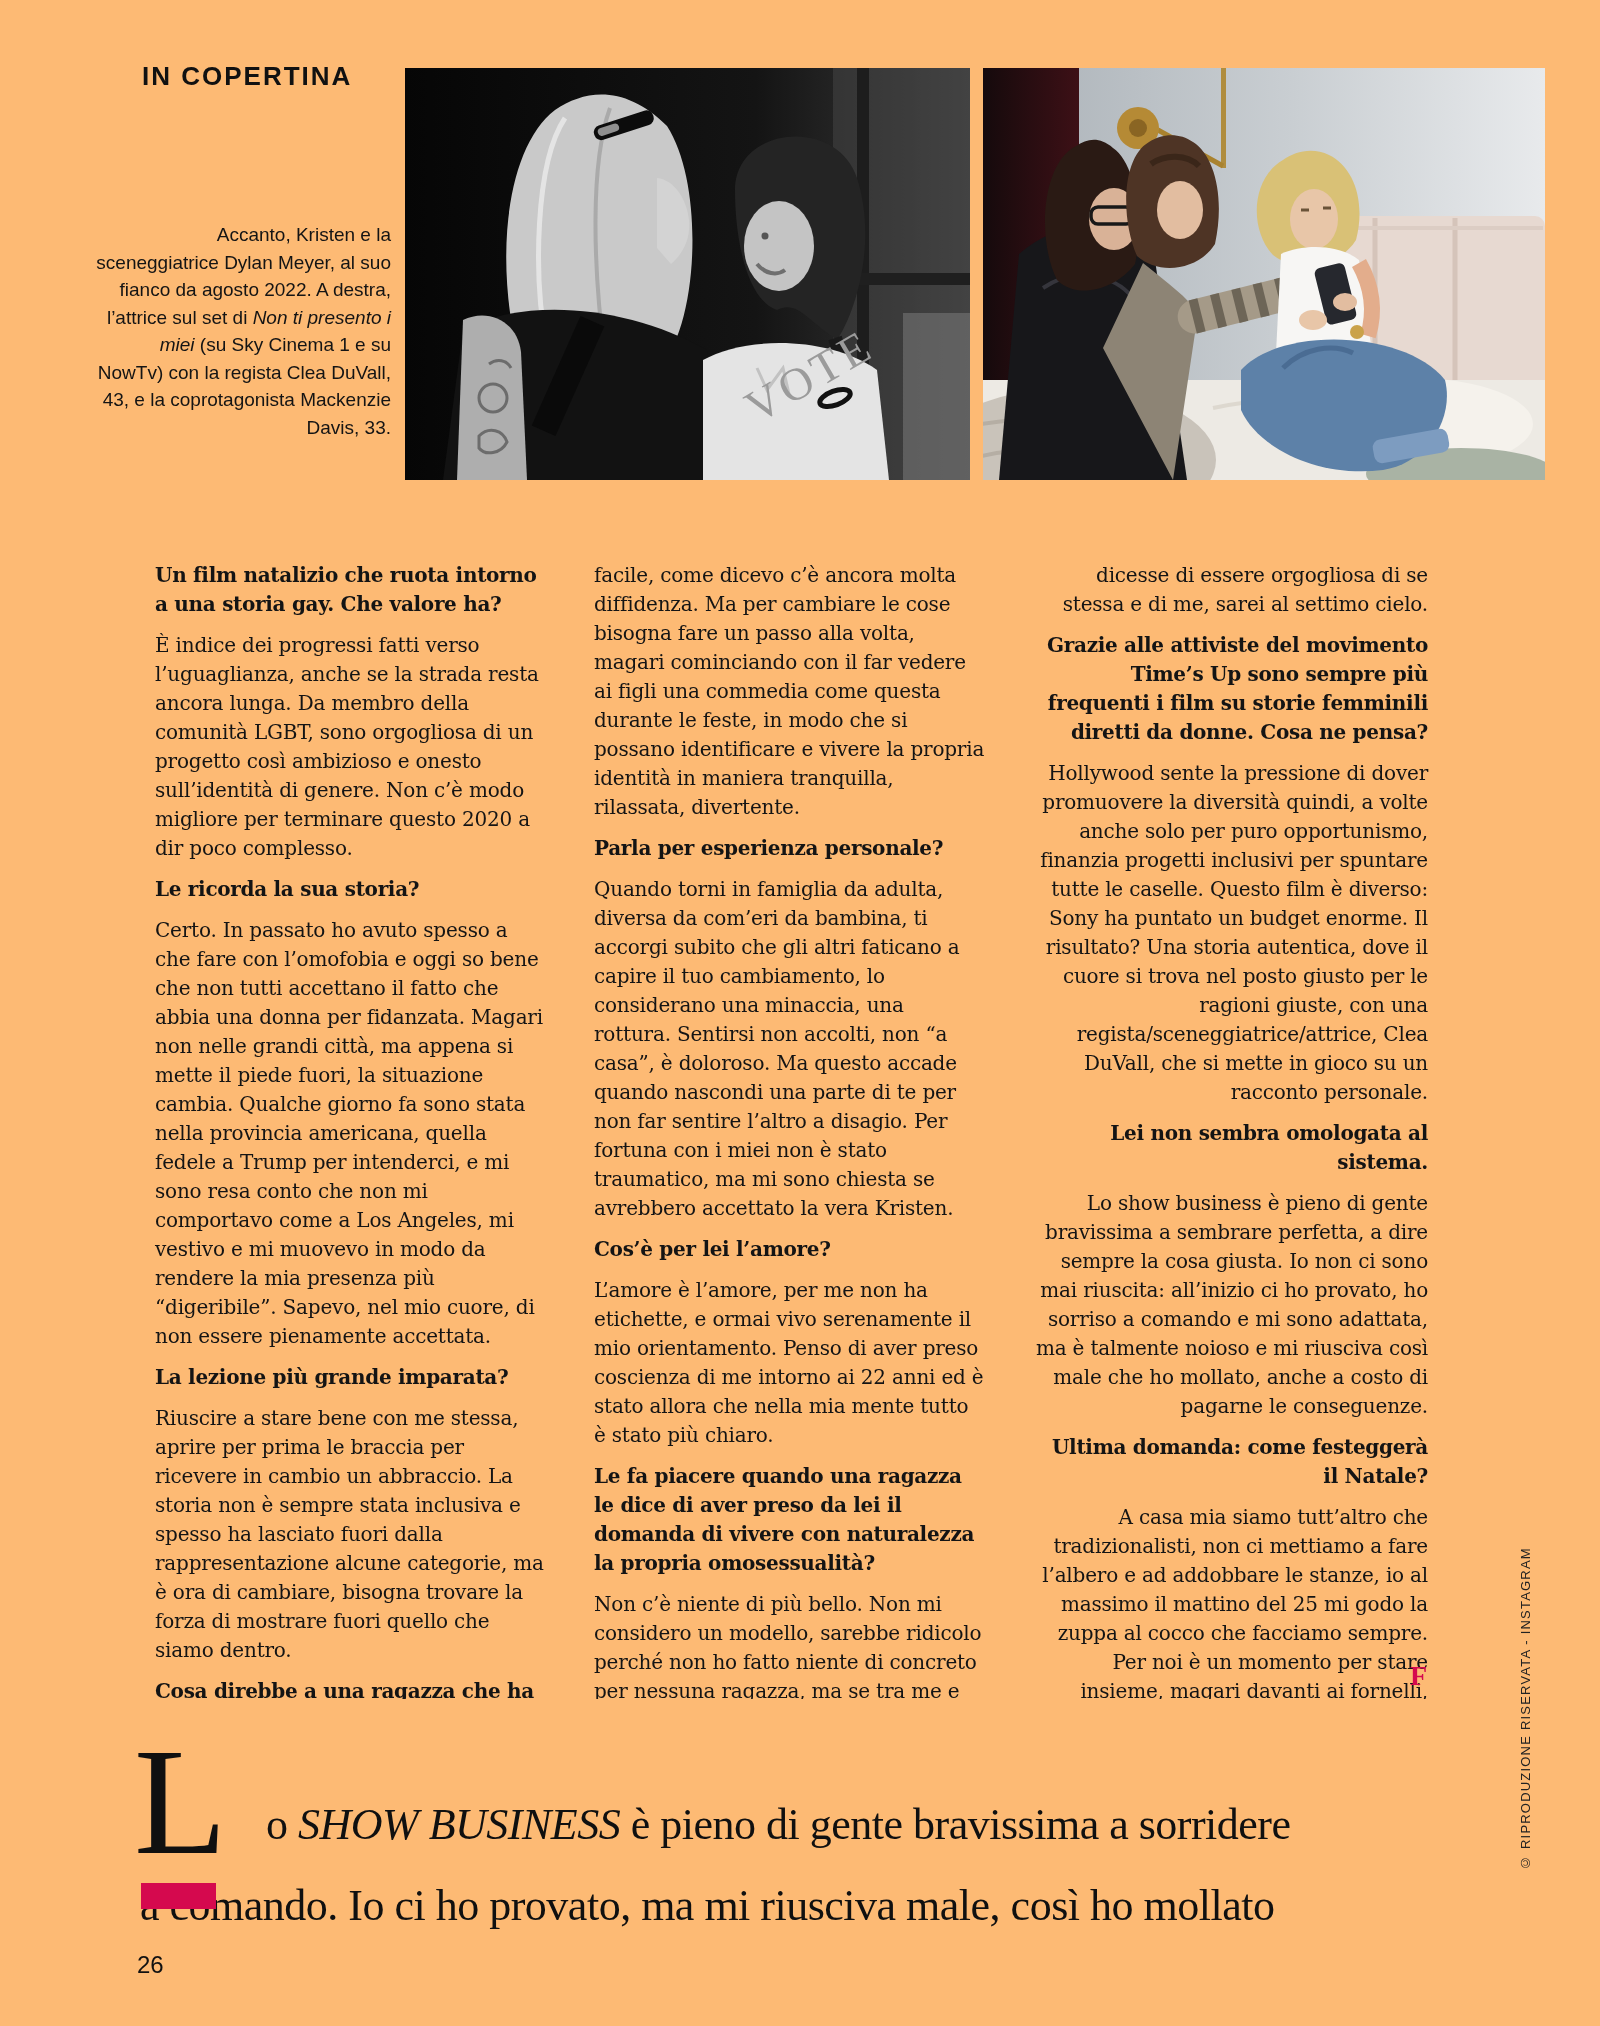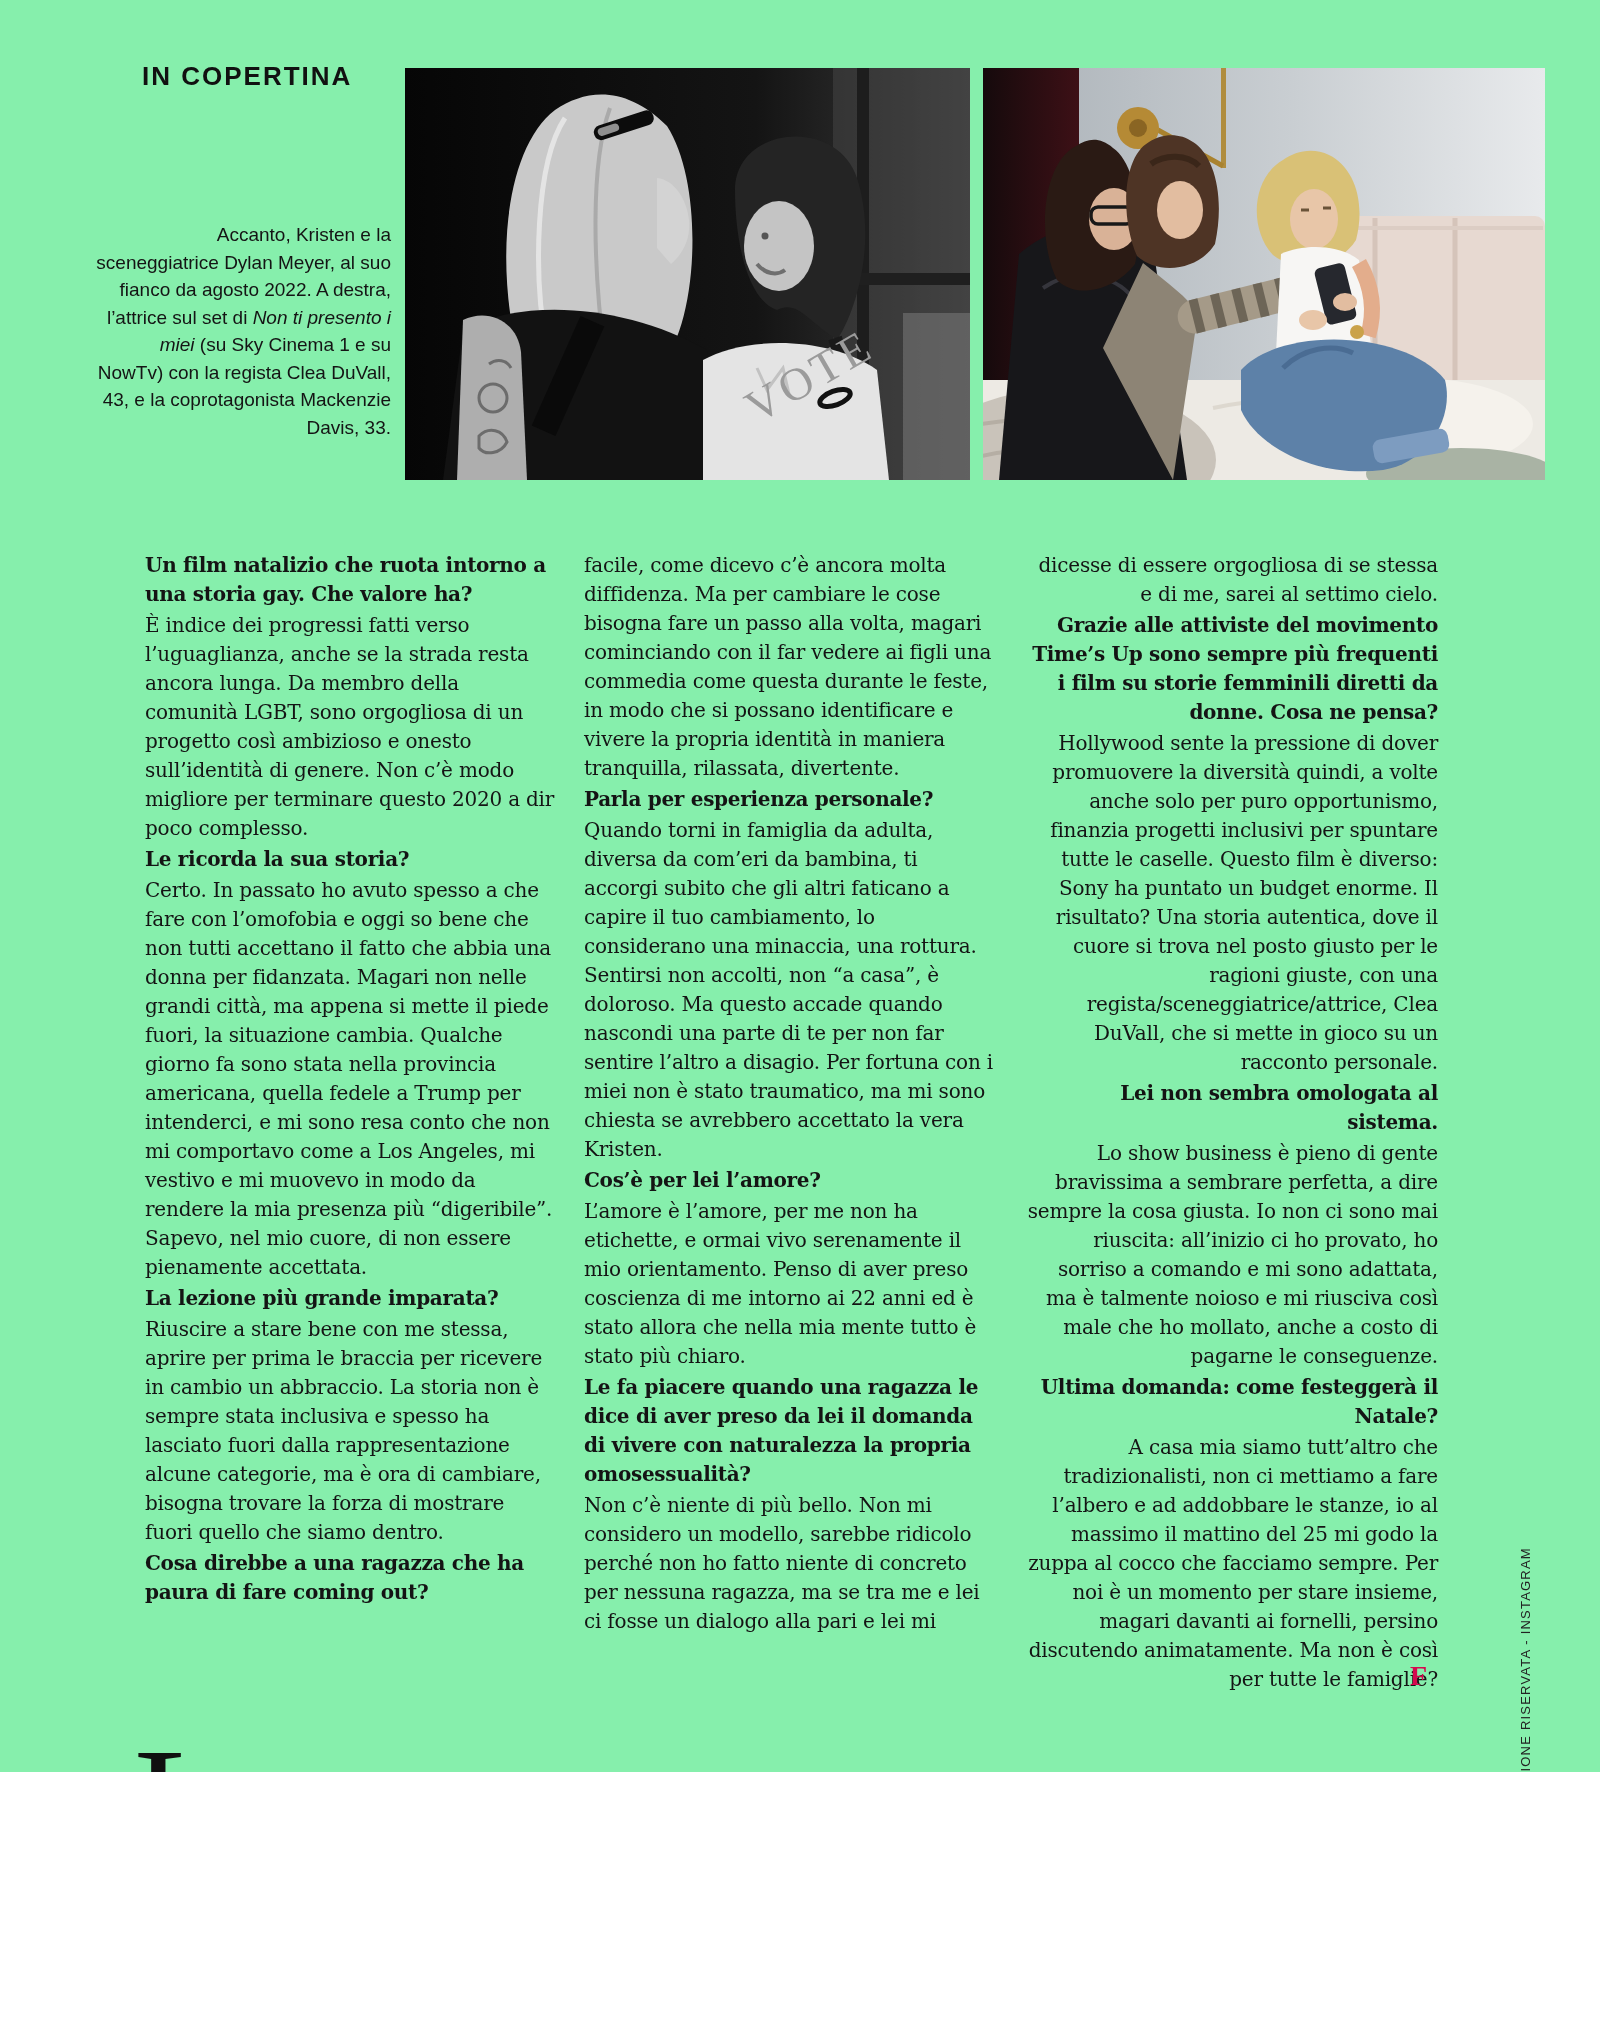--- a/index.html
+++ b/index.html
@@ -1,16 +1,16 @@
 <!DOCTYPE html>
 <html><head>
 <meta charset="utf-8">
 <style>
   html,body{margin:0;padding:0;background:#ffffff;}
-  .page{position:relative;width:1600px;height:1772px;background:#86efac;overflow:hidden;
+  .page{position:relative;width:1600px;height:2026px;background:#fdba74;overflow:hidden;
         font-family:"Liberation Sans",sans-serif;color:#111;}
 
   
   .section-label{position:absolute;left:142px;top:61px;font-family:"Liberation Sans",sans-serif;
         font-weight:bold;font-size:26px;letter-spacing:2px;color:#111;}
 
   
   .photo-caption{position:absolute;left:95px;top:221px;width:296px;text-align:right;
         font-family:"Liberation Sans",sans-serif;font-weight:400;font-size:19px;line-height:27.5px;color:#141414;}
   .photo-caption .it{font-style:italic;}
@@ -19,21 +19,21 @@
   .photo{position:absolute;top:68px;height:412px;overflow:hidden;background:#222;}
   .photo svg{display:block;width:100%;height:100%;}
   .photo-left{left:405px;width:565px;}
   .photo-right{left:983px;width:562px;}
 
   
   .col{position:absolute;top:549px;width:415px;height:1150px;overflow:hidden;
         font-family:"DejaVu Serif","Liberation Serif",serif;font-size:20px;line-height:29px;
         color:#141414;letter-spacing:-0.2px;}
   .col1{left:143px;} .col2{left:582px;} .col3{left:1022px;width:418px;text-align:right;}
-  .col p{margin:2px;padding:0;}
+  .col p{margin:12px;padding:0;}
   .col p.q{font-weight:bold;letter-spacing:-0.3px;}
 
   
   .end-mark{position:absolute;left:1410px;top:1660px;font-family:"Liberation Serif",serif;
         font-size:28px;font-weight:600;color:#d5094e;}
 
   
   .drop-cap{position:absolute;left:134px;top:1726px;font-family:"Liberation Serif",serif;
         font-size:152px;line-height:1;font-weight:400;color:#101010;}
   .pull-quote{position:absolute;left:140px;top:1796px;width:1312px;

